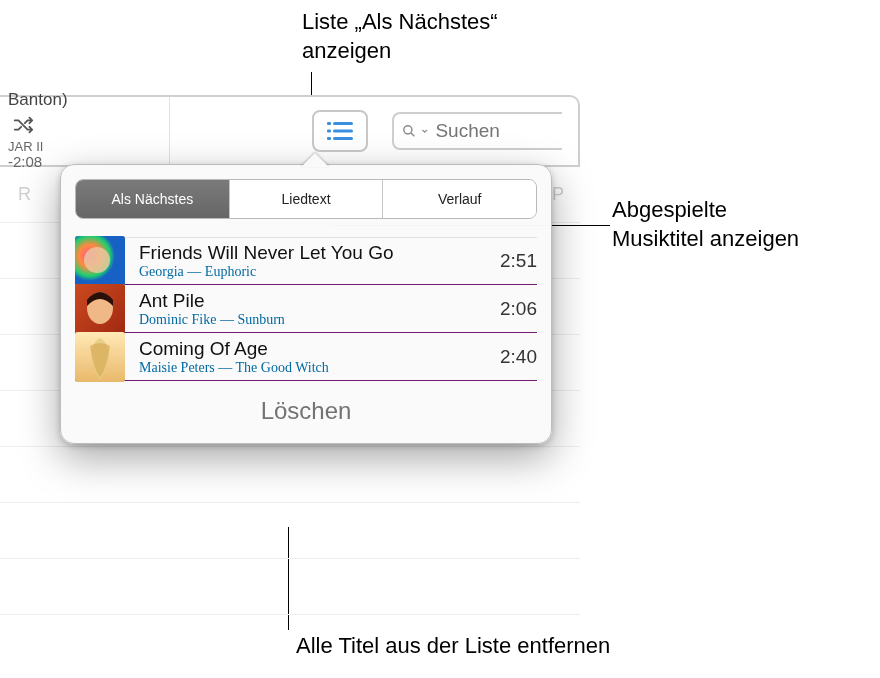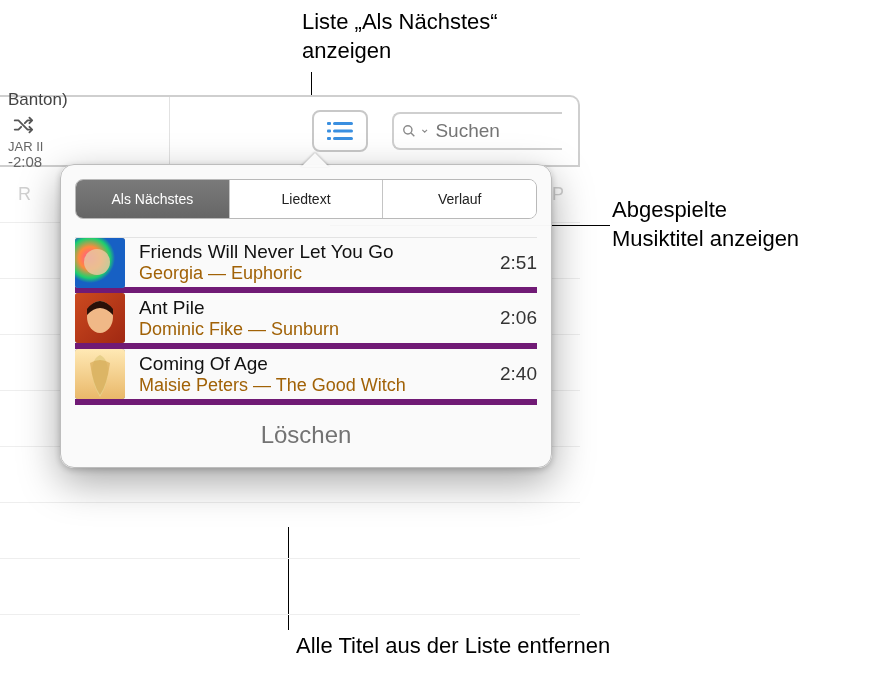--- a/index.html
+++ b/index.html
@@ -118,31 +118,31 @@
     .seg button{
       flex:1;height:38px;border:none;background:#fff;font-size:14px;color:#222;cursor:pointer;
     }
     .seg button + button{border-left:1px solid #c4c4c4;}
     .seg button.active{
       background:linear-gradient(#7a7a7a,#666);color:#fff;
     }
 
     .queue-list{margin-top:18px;}
     .track{
-      display:flex;align-items:center;height:56px;border-bottom:6px solid #701a75;
+      display:flex;align-items:center;height:48px;border-bottom:1px solid #701a75;
     }
     .track:first-child{border-top:1px solid #e3e3e3;}
     .art{
       width:50px;height:50px;border-radius:3px;flex:0 0 50px;margin-right:14px;
       background:#888;overflow:hidden;
     }
     .art svg{width:100%;height:100%;}
     .track-info{flex:1;min-width:0;}
     .track-title{font-size:19px;color:#111;white-space:nowrap;overflow:hidden;text-overflow:ellipsis;}
-    .track-sub{font-size:18px;color:#a16207;white-space:nowrap;overflow:hidden;text-overflow:ellipsis;}
+    .track-sub{font-size:14px;color:#0369a1;white-space:nowrap;overflow:hidden;text-overflow:ellipsis;font-family:Liberation Serif, serif;}
     .track-dur{font-size:19px;color:#333;margin-left:12px;}
 
     .clear{
       text-align:center;margin-top:16px;margin-bottom:4px;
     }
     .clear a{color:#737373;font-size:24px;text-decoration:none;cursor:pointer;}
   </style>
 </head>
 <body>
 

